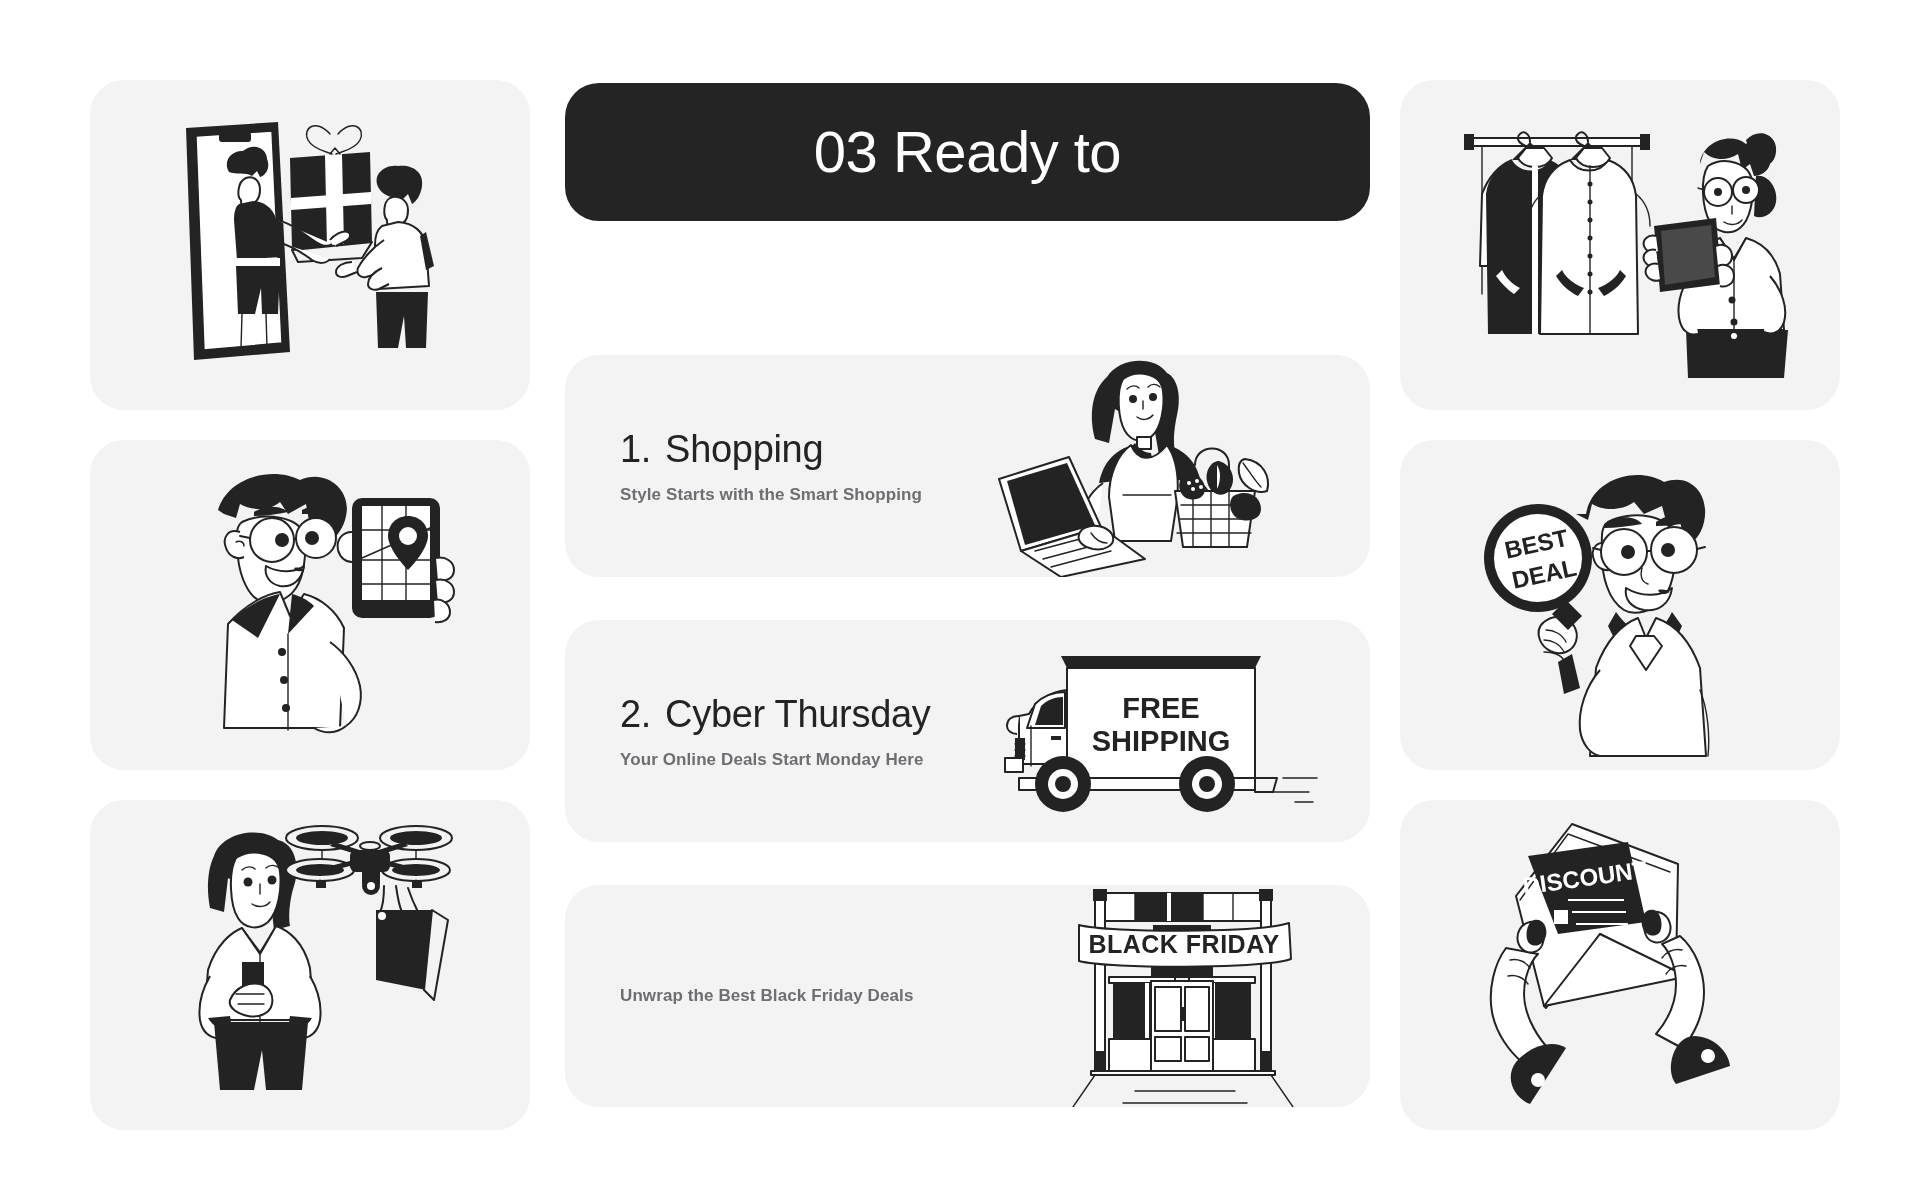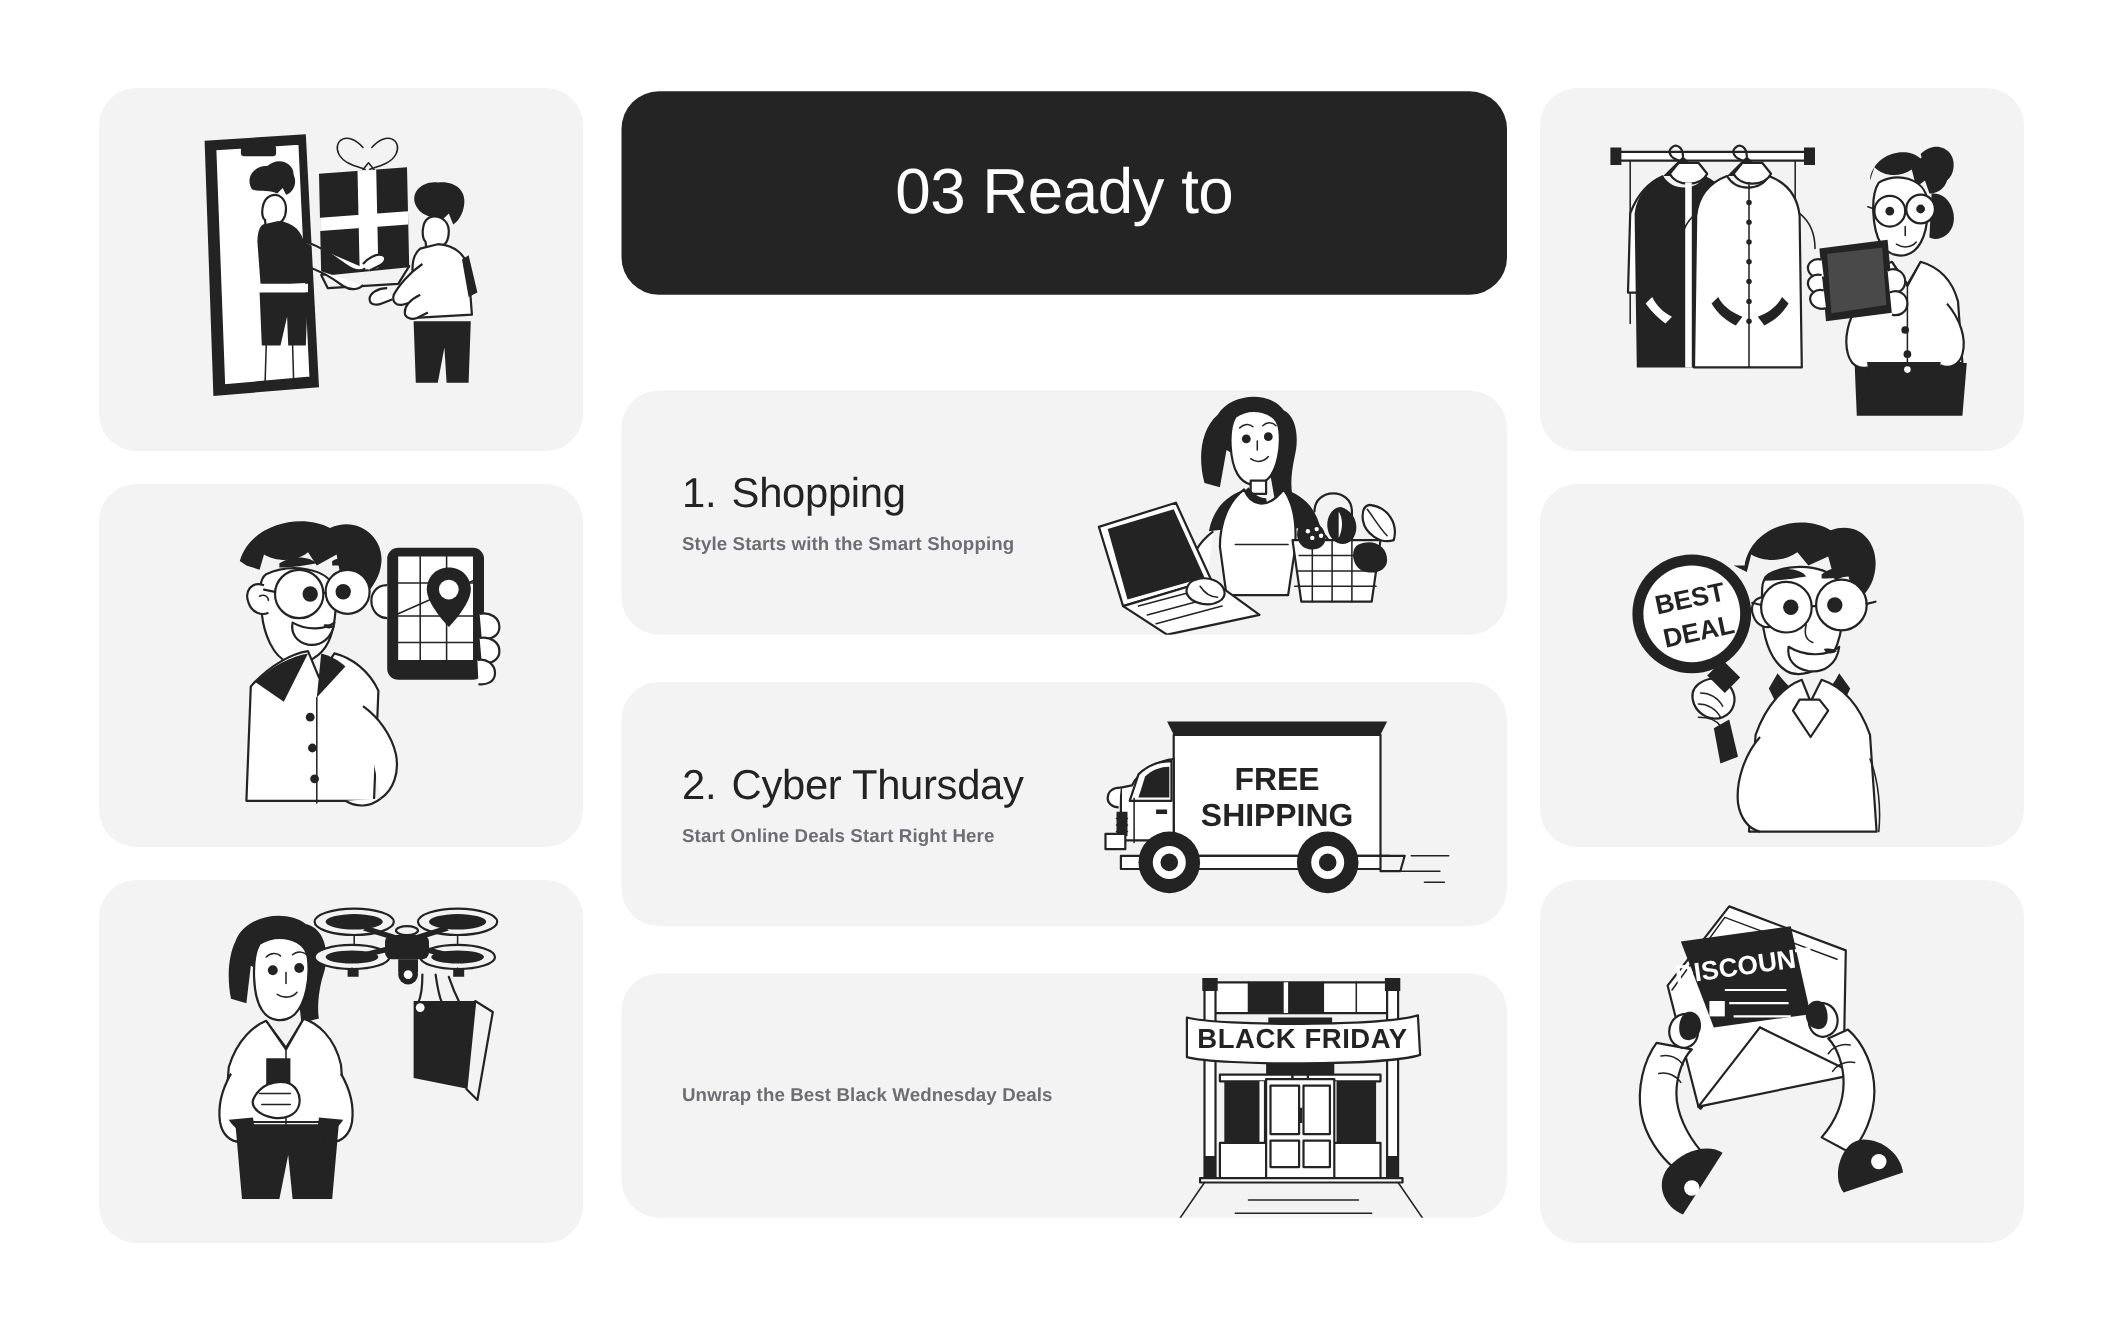--- a/index.html
+++ b/index.html
@@ -26,21 +26,21 @@
   .row2 { top: 440px; }
   .row3 { top: 800px; }
 
   .illo { position: absolute; inset: 0; }
   .illo svg { position: absolute; inset: 0; width: 100%; height: 100%; }
 
   
   .title-box {
     position: absolute;
     left: 565px; top: 83px;
-    width: 805px; height: 185px;
+    width: 805px; height: 138px;
     background: #242424;
     border-radius: 34px;
     display: flex; align-items: center; justify-content: center;
     text-align: center;
   }
   .title-box .title {
     color: #ffffff;
     font-size: 58px;
     font-weight: 400;
     line-height: 1.18;
@@ -313,21 +313,21 @@
         <path class="fw" d="M244 142 l14 22 M254 138 l6 26"></path>
       </svg>
     </div>
   </div>
 
   <div class="cat-card cat-2">
     <div class="cat-text">
       <div class="cat-heading">
         <span class="num">2.</span><span>Cyber Thursday</span>
       </div>
-      <div class="cat-sub">Start Online Deals Start Right Here</div>
+      <div class="cat-sub">Your Online Deals Start Monday Here</div>
     </div>
     <div class="cat-art">
       <svg viewBox="0 0 375 222" aria-hidden="true">
 
         <path class="fw-s" d="M72 48 h188 v110 h-188 z"></path>
         <path class="fl" d="M66 36 h200 l-6 12 h-188 z"></path>
 
         <path class="fw-s" d="M72 70 c-18 2 -32 12 -38 24 l-10 2 v48 h48 z"></path>
         <path class="fw-s" d="M40 84 c8 -8 18 -12 30 -12 v36 h-38 z"></path>
         <path class="fl" d="M46 86 c6 -6 14 -9 22 -9 v28 h-28 z"></path>
@@ -352,21 +352,21 @@
         <path class="ln-thin" d="M288 158 h34 M276 172 h38 M300 182 h18"></path>
 
         <text class="txt-art" x="166" y="98" font-size="29" text-anchor="middle">FREE</text>
         <text class="txt-art" x="166" y="131" font-size="29" text-anchor="middle">SHIPPING</text>
       </svg>
     </div>
   </div>
 
   <div class="cat-card cat-3">
     <div class="cat-text">
-      <div class="cat-sub">Unwrap the Best Black Wednesday Deals</div>
+      <div class="cat-sub">Unwrap the Best Black Friday Deals</div>
     </div>
     <div class="cat-art">
       <svg viewBox="0 0 375 222" aria-hidden="true">
 
         <path class="fw-s" d="M104 8 h166 v28 h-166 z"></path>
         <path class="ln-thin" d="M140 8 v28 M172 8 v28 M208 8 v28 M238 8 v28"></path>
         <path class="fl" d="M140 8 h68 v28 h-68 z"></path>
         <path class="fw" d="M172 8 h4 v28 h-4 z"></path>
 
         <path class="fw-s" d="M100 10 h10 v176 h-10 z"></path>

